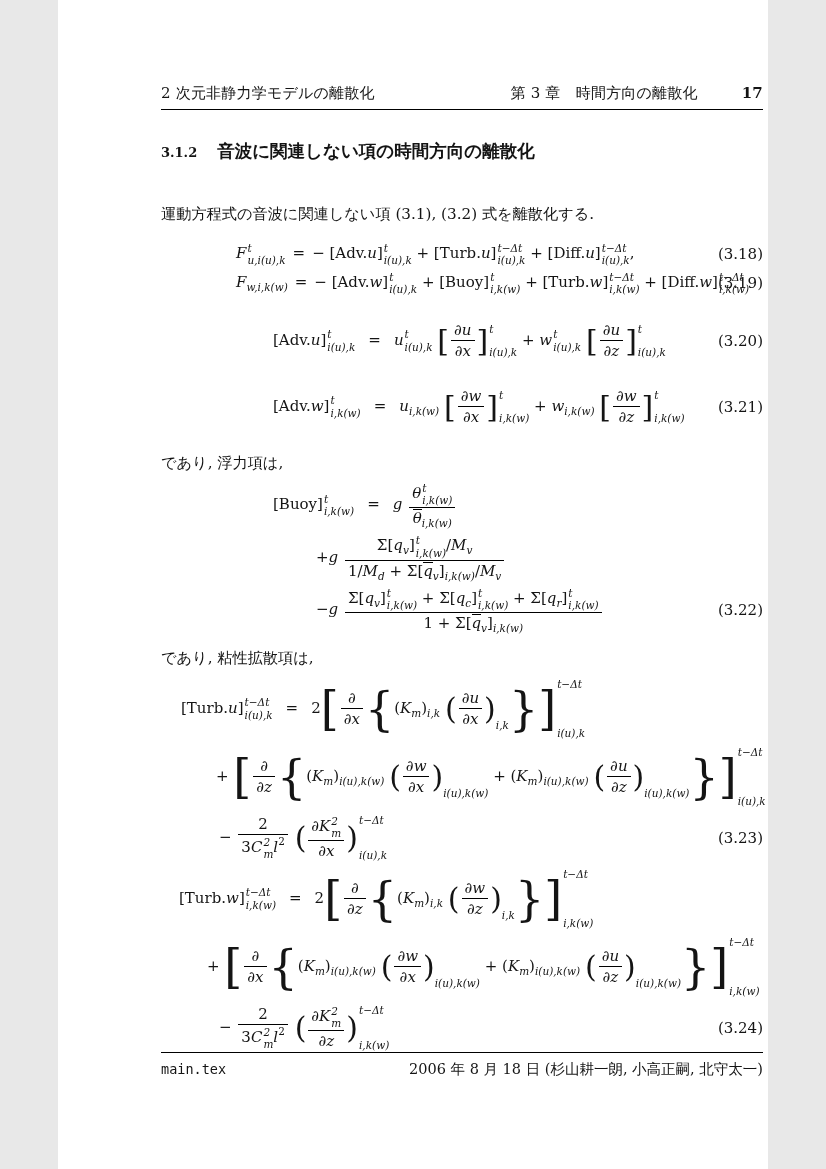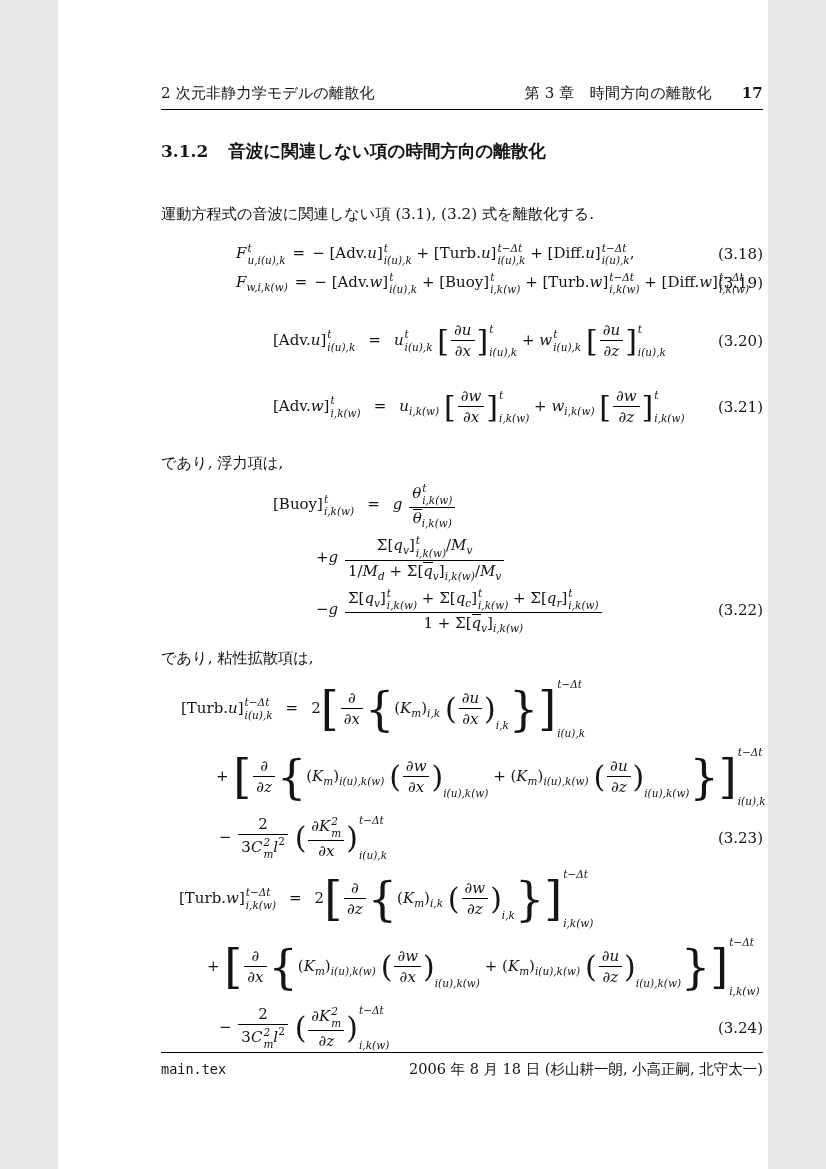--- a/index.html
+++ b/index.html
@@ -8,26 +8,26 @@
     background:#ffffff; color:#141414; overflow:hidden;
     font-family:"DejaVu Serif","Liberation Serif",serif;
   }
   .content { position:absolute; left:103px; width:602px; top:0; }
 
   
   .runhead {
     margin-top:84px; display:flex; justify-content:space-between; align-items:baseline;
     border-bottom:1.3px solid #000; padding-bottom:6px; font-size:15px; letter-spacing:0.2px;
   }
-  .rh-right { display:flex; gap:30px; align-items:baseline;justify-content:flex-end; }
+  .rh-right { display:flex; gap:44px; align-items:baseline;justify-content:flex-end; }
   .rh-page { font-weight:bold; }
 
   
   .section-h { margin:29px 0 0 0; display:flex; gap:20px; align-items:baseline; }
-  .secnum { font-size:17px; font-weight:bold; }
+  .secnum { font-size:13px; font-weight:bold; }
   .sectitle { font-size:17.5px; font-weight:bold; font-family:"DejaVu Sans","Liberation Sans",sans-serif; }
 
   
   .body { font-size:15.2px; margin:0; line-height:1.5; }
   .p1 { margin-top:40px; }
   .p2a { margin-top:16px; }
   .p2b { margin-top:2px; }
   .p3 { margin-top:14px; }
   .p4 { margin-top:12px; }
 

